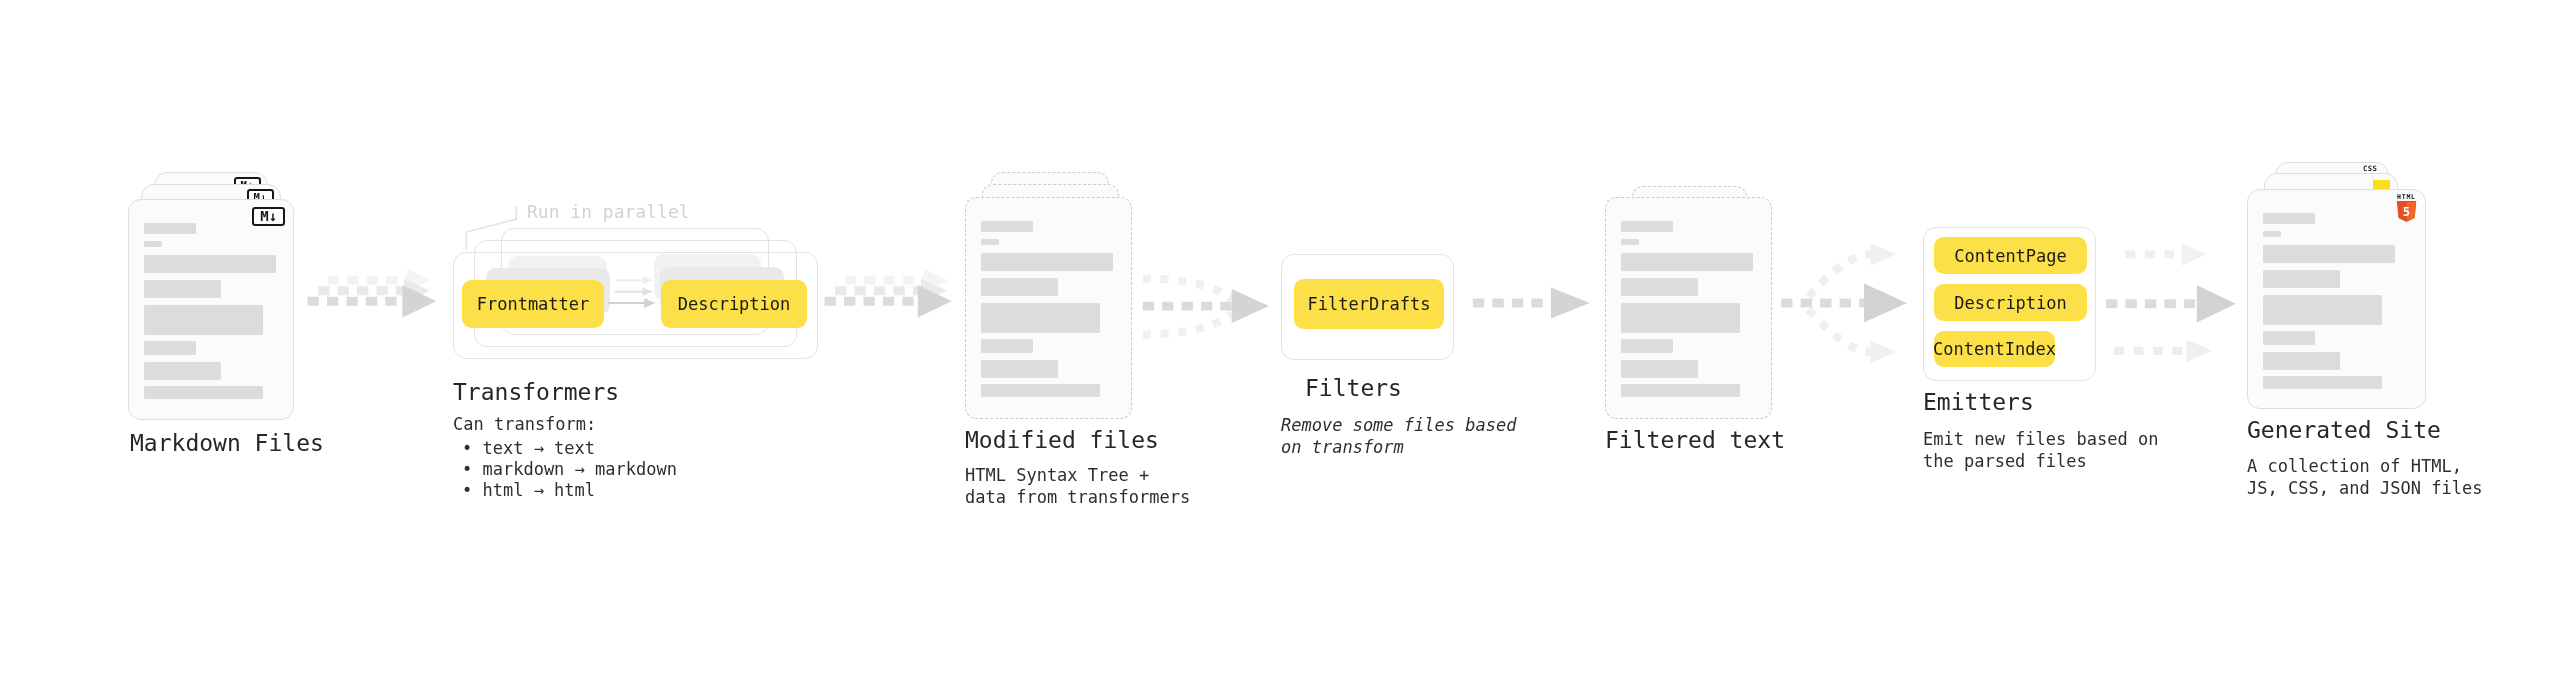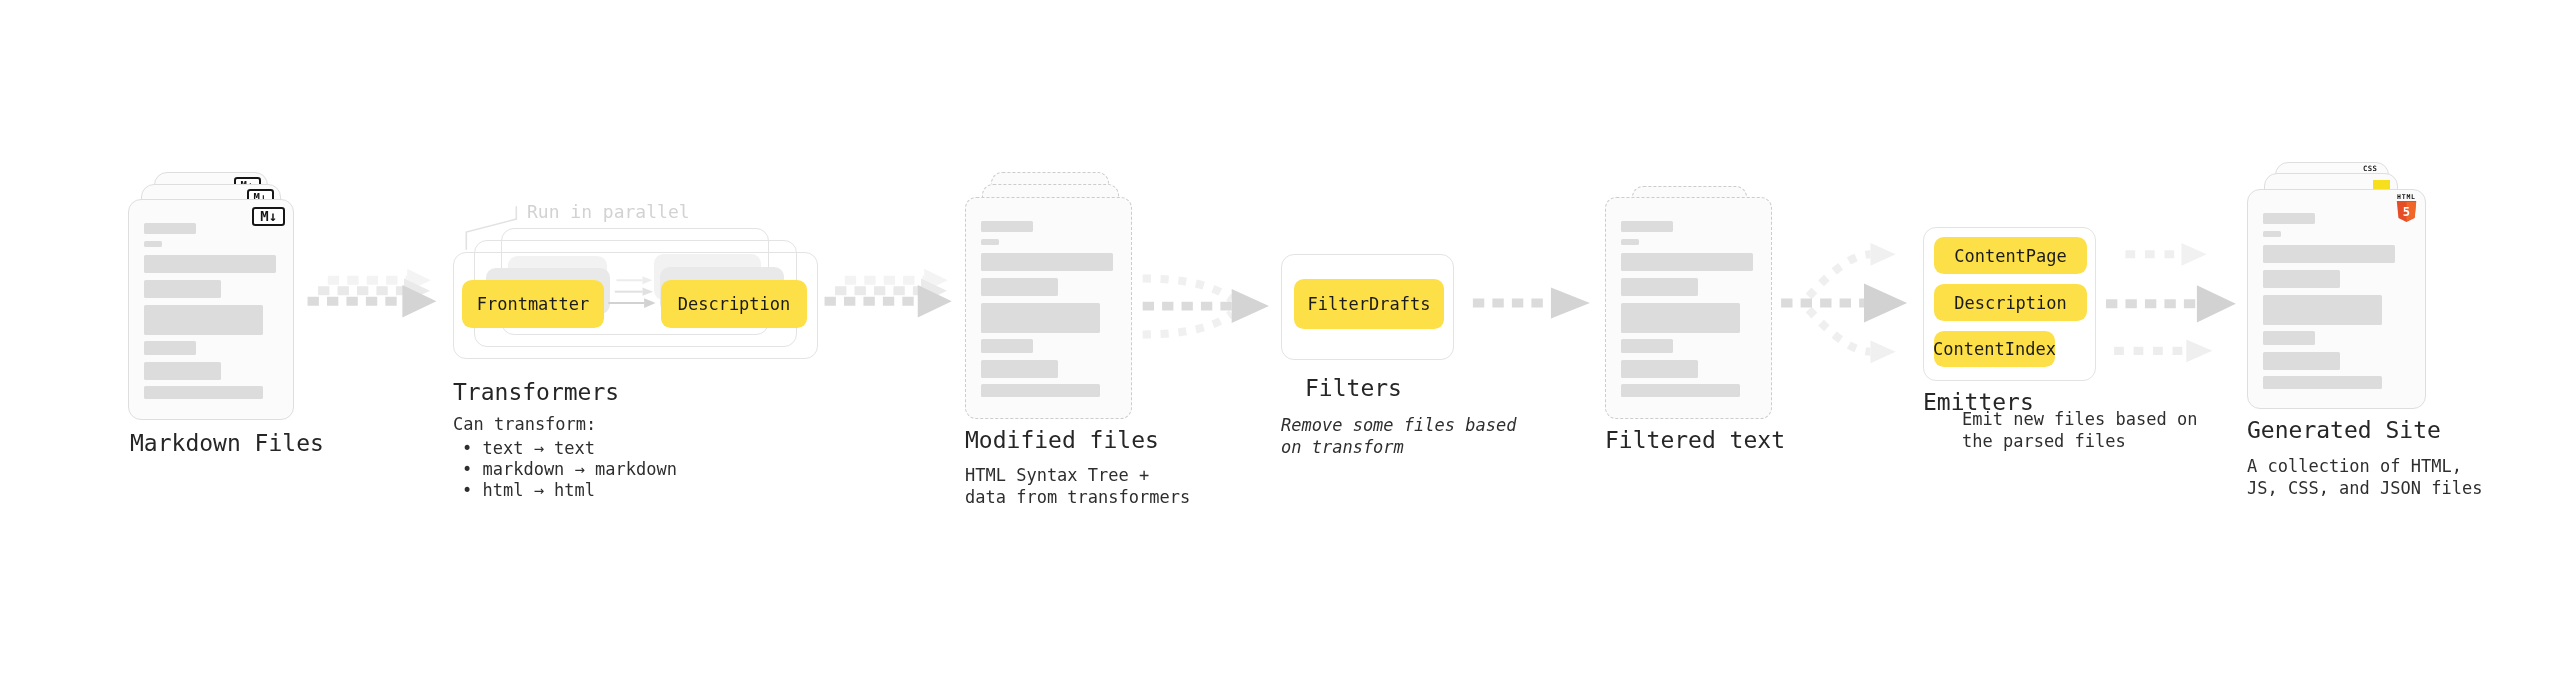--- a/index.html
+++ b/index.html
@@ -200,21 +200,21 @@
     <line x1="6" y1="80" x2="108" y2="80" stroke="#dbdbdb" stroke-width="11" stroke-dasharray="14 10"></line>
     <polygon points="108,56 161,80 108,104" fill="#d2d2d2"></polygon>
   </svg>
 
   <div>
     <div class="container" style="left:1923px;top:227px;width:173px;height:154px;"></div>
     <div class="gbox main" style="left:1934px;top:237px;width:153px;height:37px;">ContentPage</div>
     <div class="gbox main" style="left:1934px;top:284px;width:153px;height:37px;">Description</div>
     <div class="gbox main" style="left:1934px;top:331px;width:121px;height:36px;">ContentIndex</div>
     <div class="title" style="left:1923px;top:389px;">Emitters</div>
-    <div class="subtitle" style="left:1923px;top:408px;margin-left:39px;">
+    <div class="subtitle" style="left:1923px;top:428px;">
       <div>Emit new files based on</div>
       <div>the parsed files</div>
     </div>
   </div>
 
   <svg class="abs" style="left:2106px;top:238px;" width="142" height="130" viewBox="0 0 175 160">
     <line x1="24" y1="20" x2="93" y2="20" stroke="#efefef" stroke-width="10" stroke-dasharray="12 12"></line>
     <polygon points="93,6 124,20 93,34" fill="#f1f1f1"></polygon>
     <line x1="0" y1="81" x2="112" y2="81" stroke="#dbdbdb" stroke-width="11" stroke-dasharray="14 10"></line>
     <polygon points="112,58 160,81 112,104" fill="#d2d2d2"></polygon>

